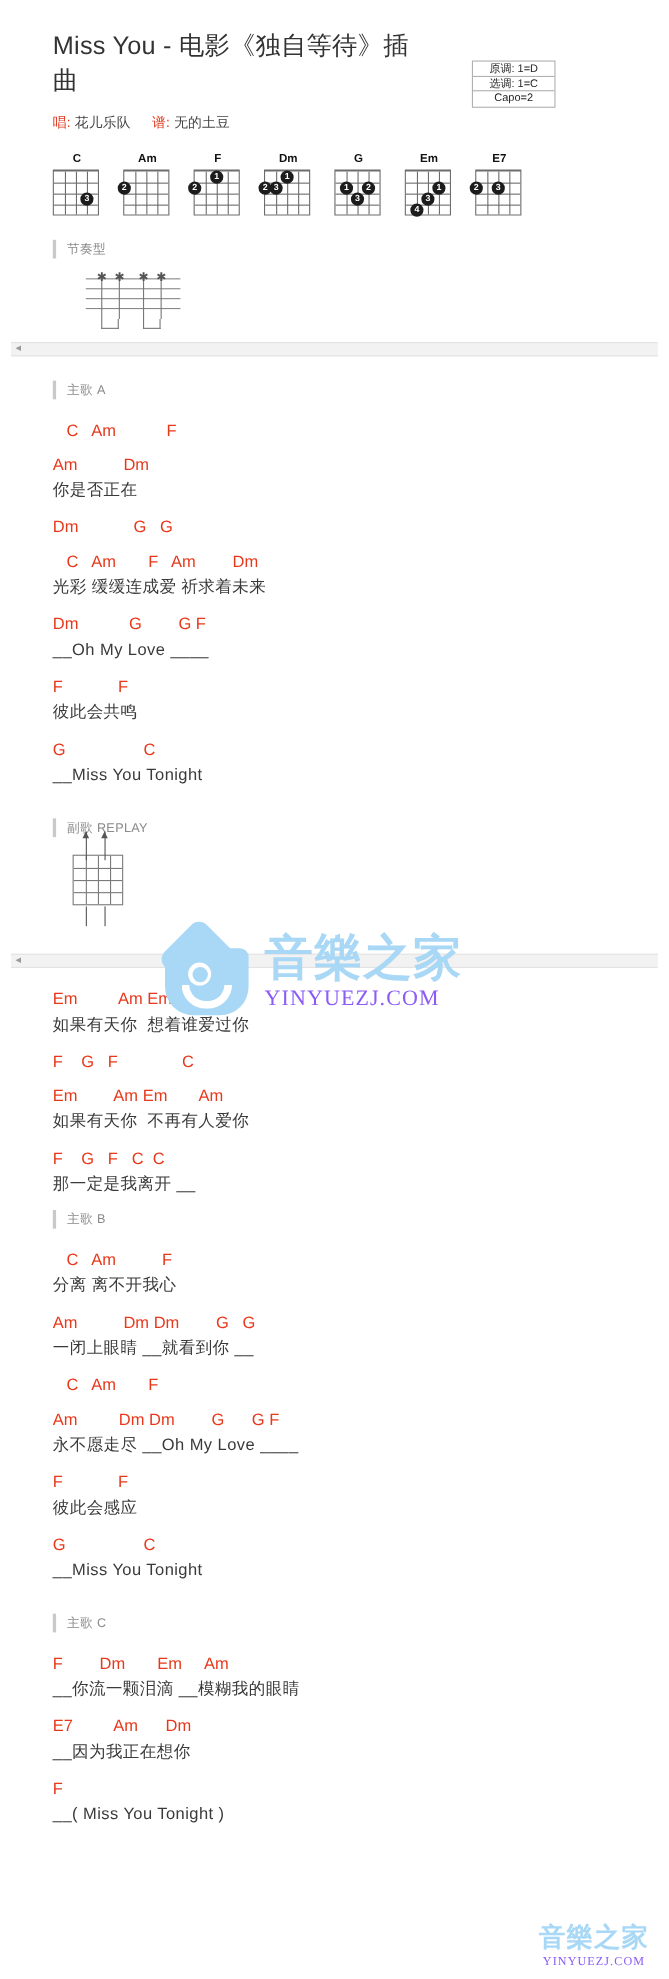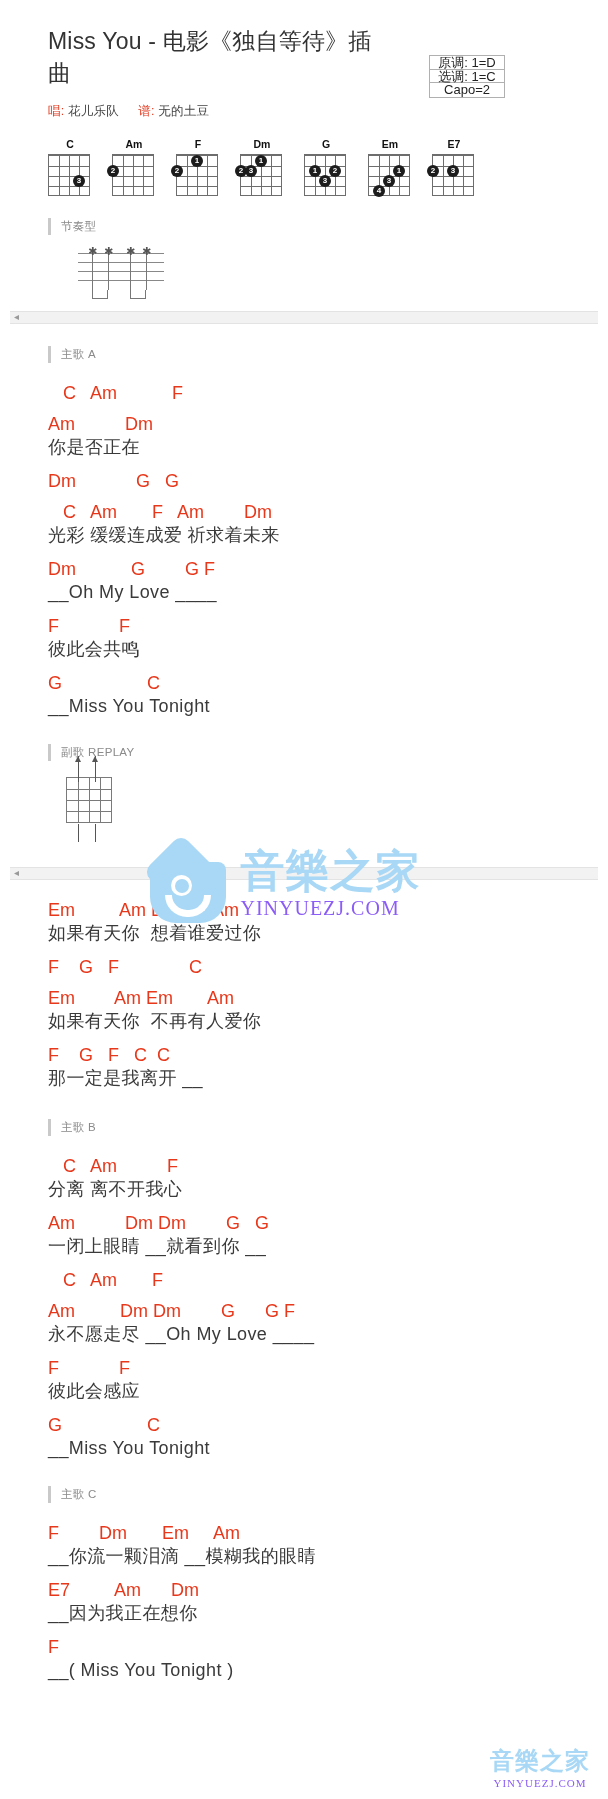--- a/index.html
+++ b/index.html
@@ -36,21 +36,21 @@
   .byline .tag { color: #e03a20; }
   .byline .gap { display: inline-block; width: 12px; }
 
   .keybox {
     position: absolute;
     right: 103px;
     top: 55px;
     width: 76px;
     border: 1px solid #b0b0b0;
     background: #fff;
-    font-size: 13px;
+    font-size: 10px;
     color: #222;
   }
   .keybox .krow {
     height: 13.5px;
     line-height: 13px;
     text-align: center;
     border-bottom: 1px solid #b0b0b0;
     white-space: nowrap;
   }
   .keybox .krow:last-child { border-bottom: none; }
@@ -132,21 +132,21 @@
   }
   .hscroll::before {
     content: "\25C2";
     position: absolute; left: 4px; top: -1px;
     color: #9a9a9a; font-size: 10px;
   }
 
   
   .block { padding: 4px 48px 0 48px; }
   .chordline, .lyricline {
-    font-size: 18px;
+    font-size: 15px;
     white-space: pre;
     line-height: 1;
     font-family: "Liberation Sans", "DejaVu Sans", sans-serif;
   }
   .chordline { color: #e8381b; margin-top: 17px; height: 14px; }
   .lyricline { color: #3a3a3a; margin-top: 9px; height: 17px; letter-spacing: .4px; }
 
   
   .mini-wrap { padding: 16px 48px 0 66px; position: relative; }
   .mini {
@@ -409,21 +409,21 @@
   <div class="block" id="chorus">
       <div class="chordline">Em         Am Em       Am</div>
       <div class="lyricline">如果有天你  想着谁爱过你</div>
       <div class="chordline">F    G   F              C</div>
       <div class="chordline">Em        Am Em       Am</div>
       <div class="lyricline">如果有天你  不再有人爱你</div>
       <div class="chordline">F    G   F   C  C</div>
       <div class="lyricline">那一定是我离开 __</div>
     </div>
 
-  <div class="section-label" style="margin-top:33px">
+  <div class="section-label" style="margin-top:14px">
     <span class="bar"></span>
     <span>主歌 B</span>
   </div>
   <div class="block" id="verse-b">
       <div class="chordline">   C   Am          F</div>
       <div class="lyricline">分离 离不开我心</div>
       <div class="chordline">Am          Dm Dm        G   G</div>
       <div class="lyricline">一闭上眼睛 __就看到你 __</div>
       <div class="chordline">   C   Am       F</div>
       <div class="chordline">Am         Dm Dm        G      G F</div>

